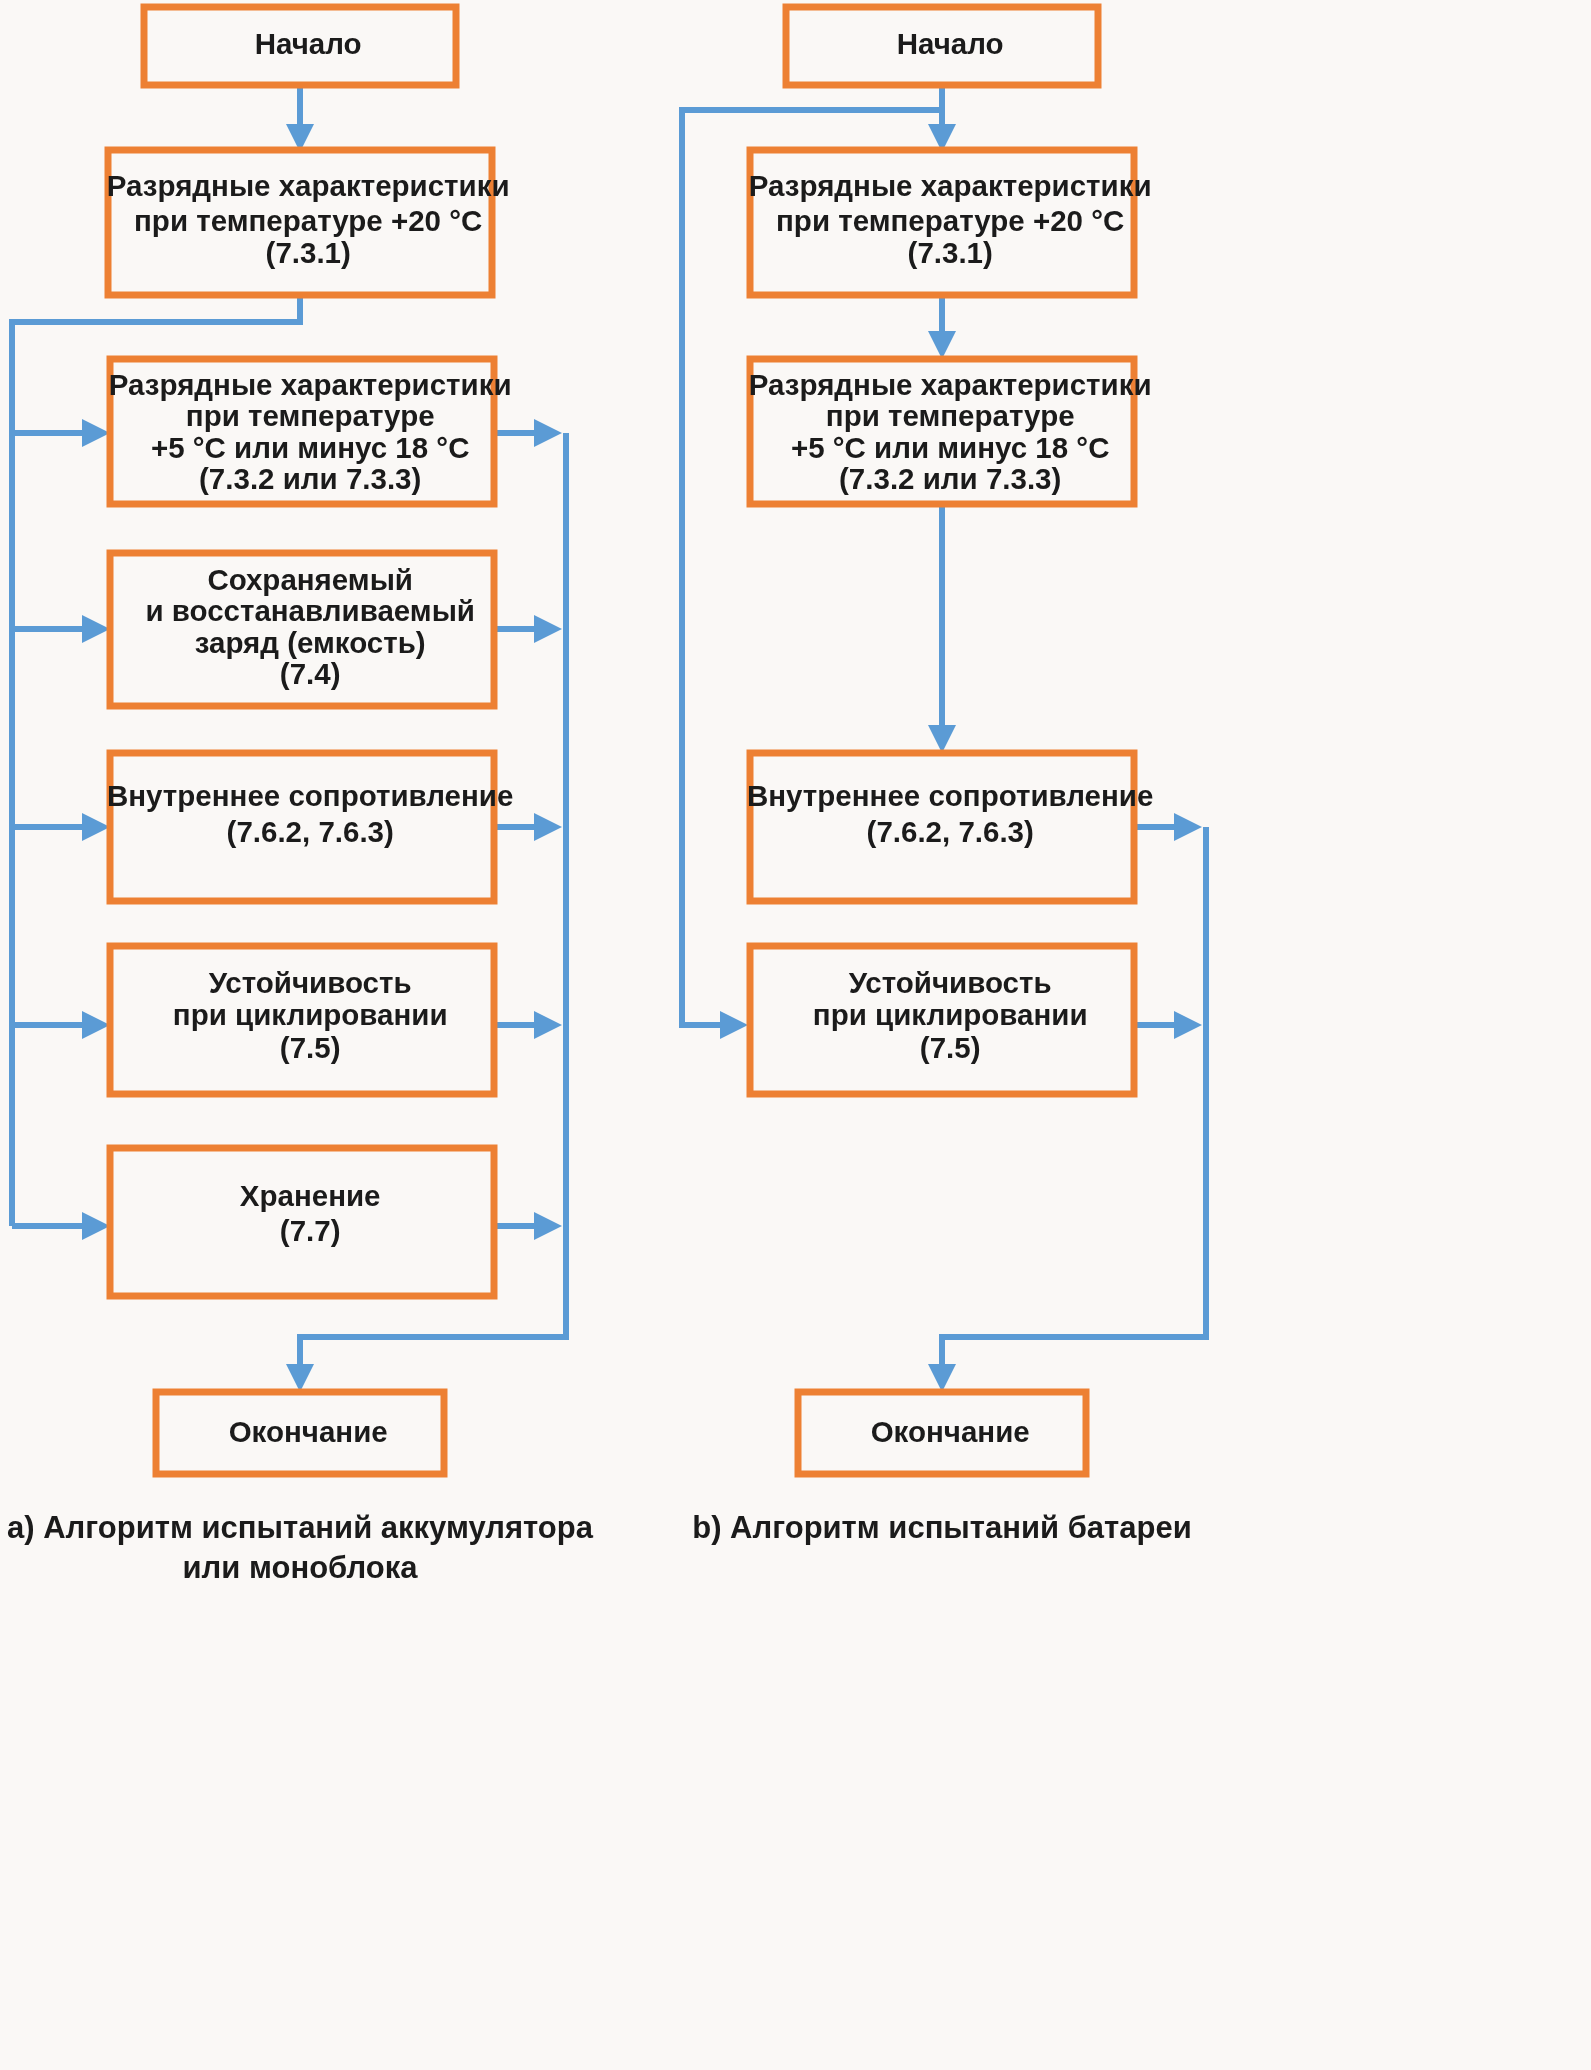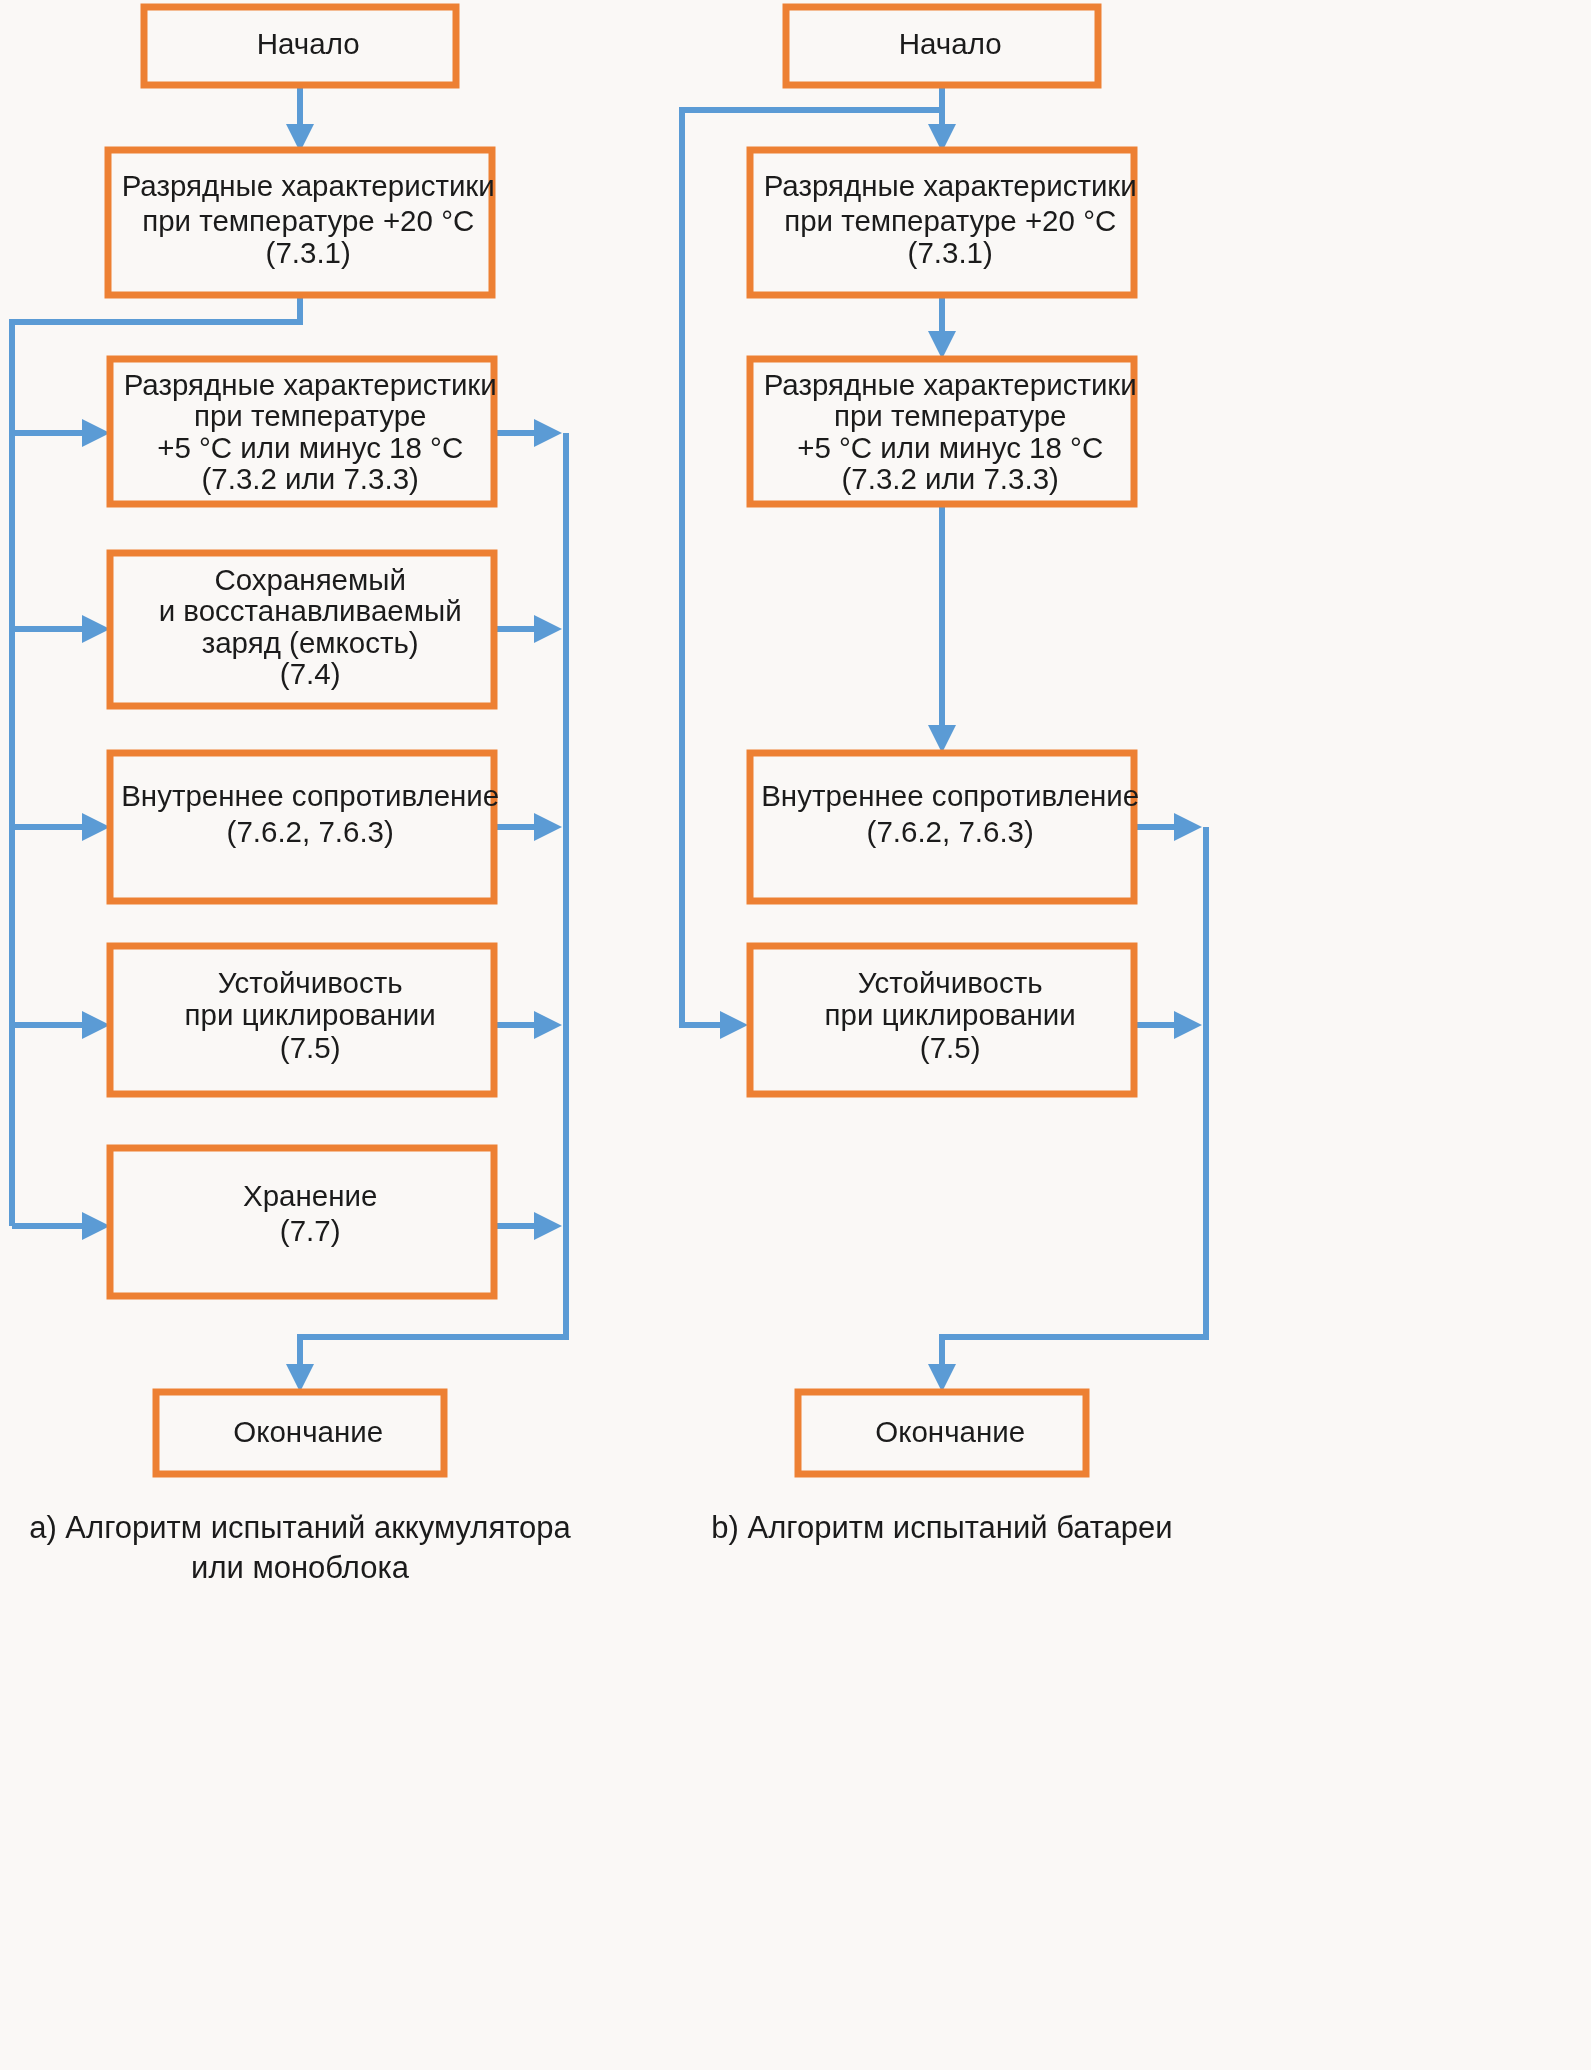--- a/index.html
+++ b/index.html
@@ -13,20 +13,21 @@
     height: 2070px;
     font-family: "Liberation Sans", sans-serif;
     position: relative;
     overflow: hidden;
   }
   #diagram-root {
     position: absolute;
     inset: 0;
     width: 1591px;
     height: 2070px;
+    font-weight: bold;
   }
   svg.flow {
     position: absolute;
     left: 0;
     top: 0;
     width: 1591px;
     height: 2070px;
   }
   .node-box {
     fill: #faf8f6;

